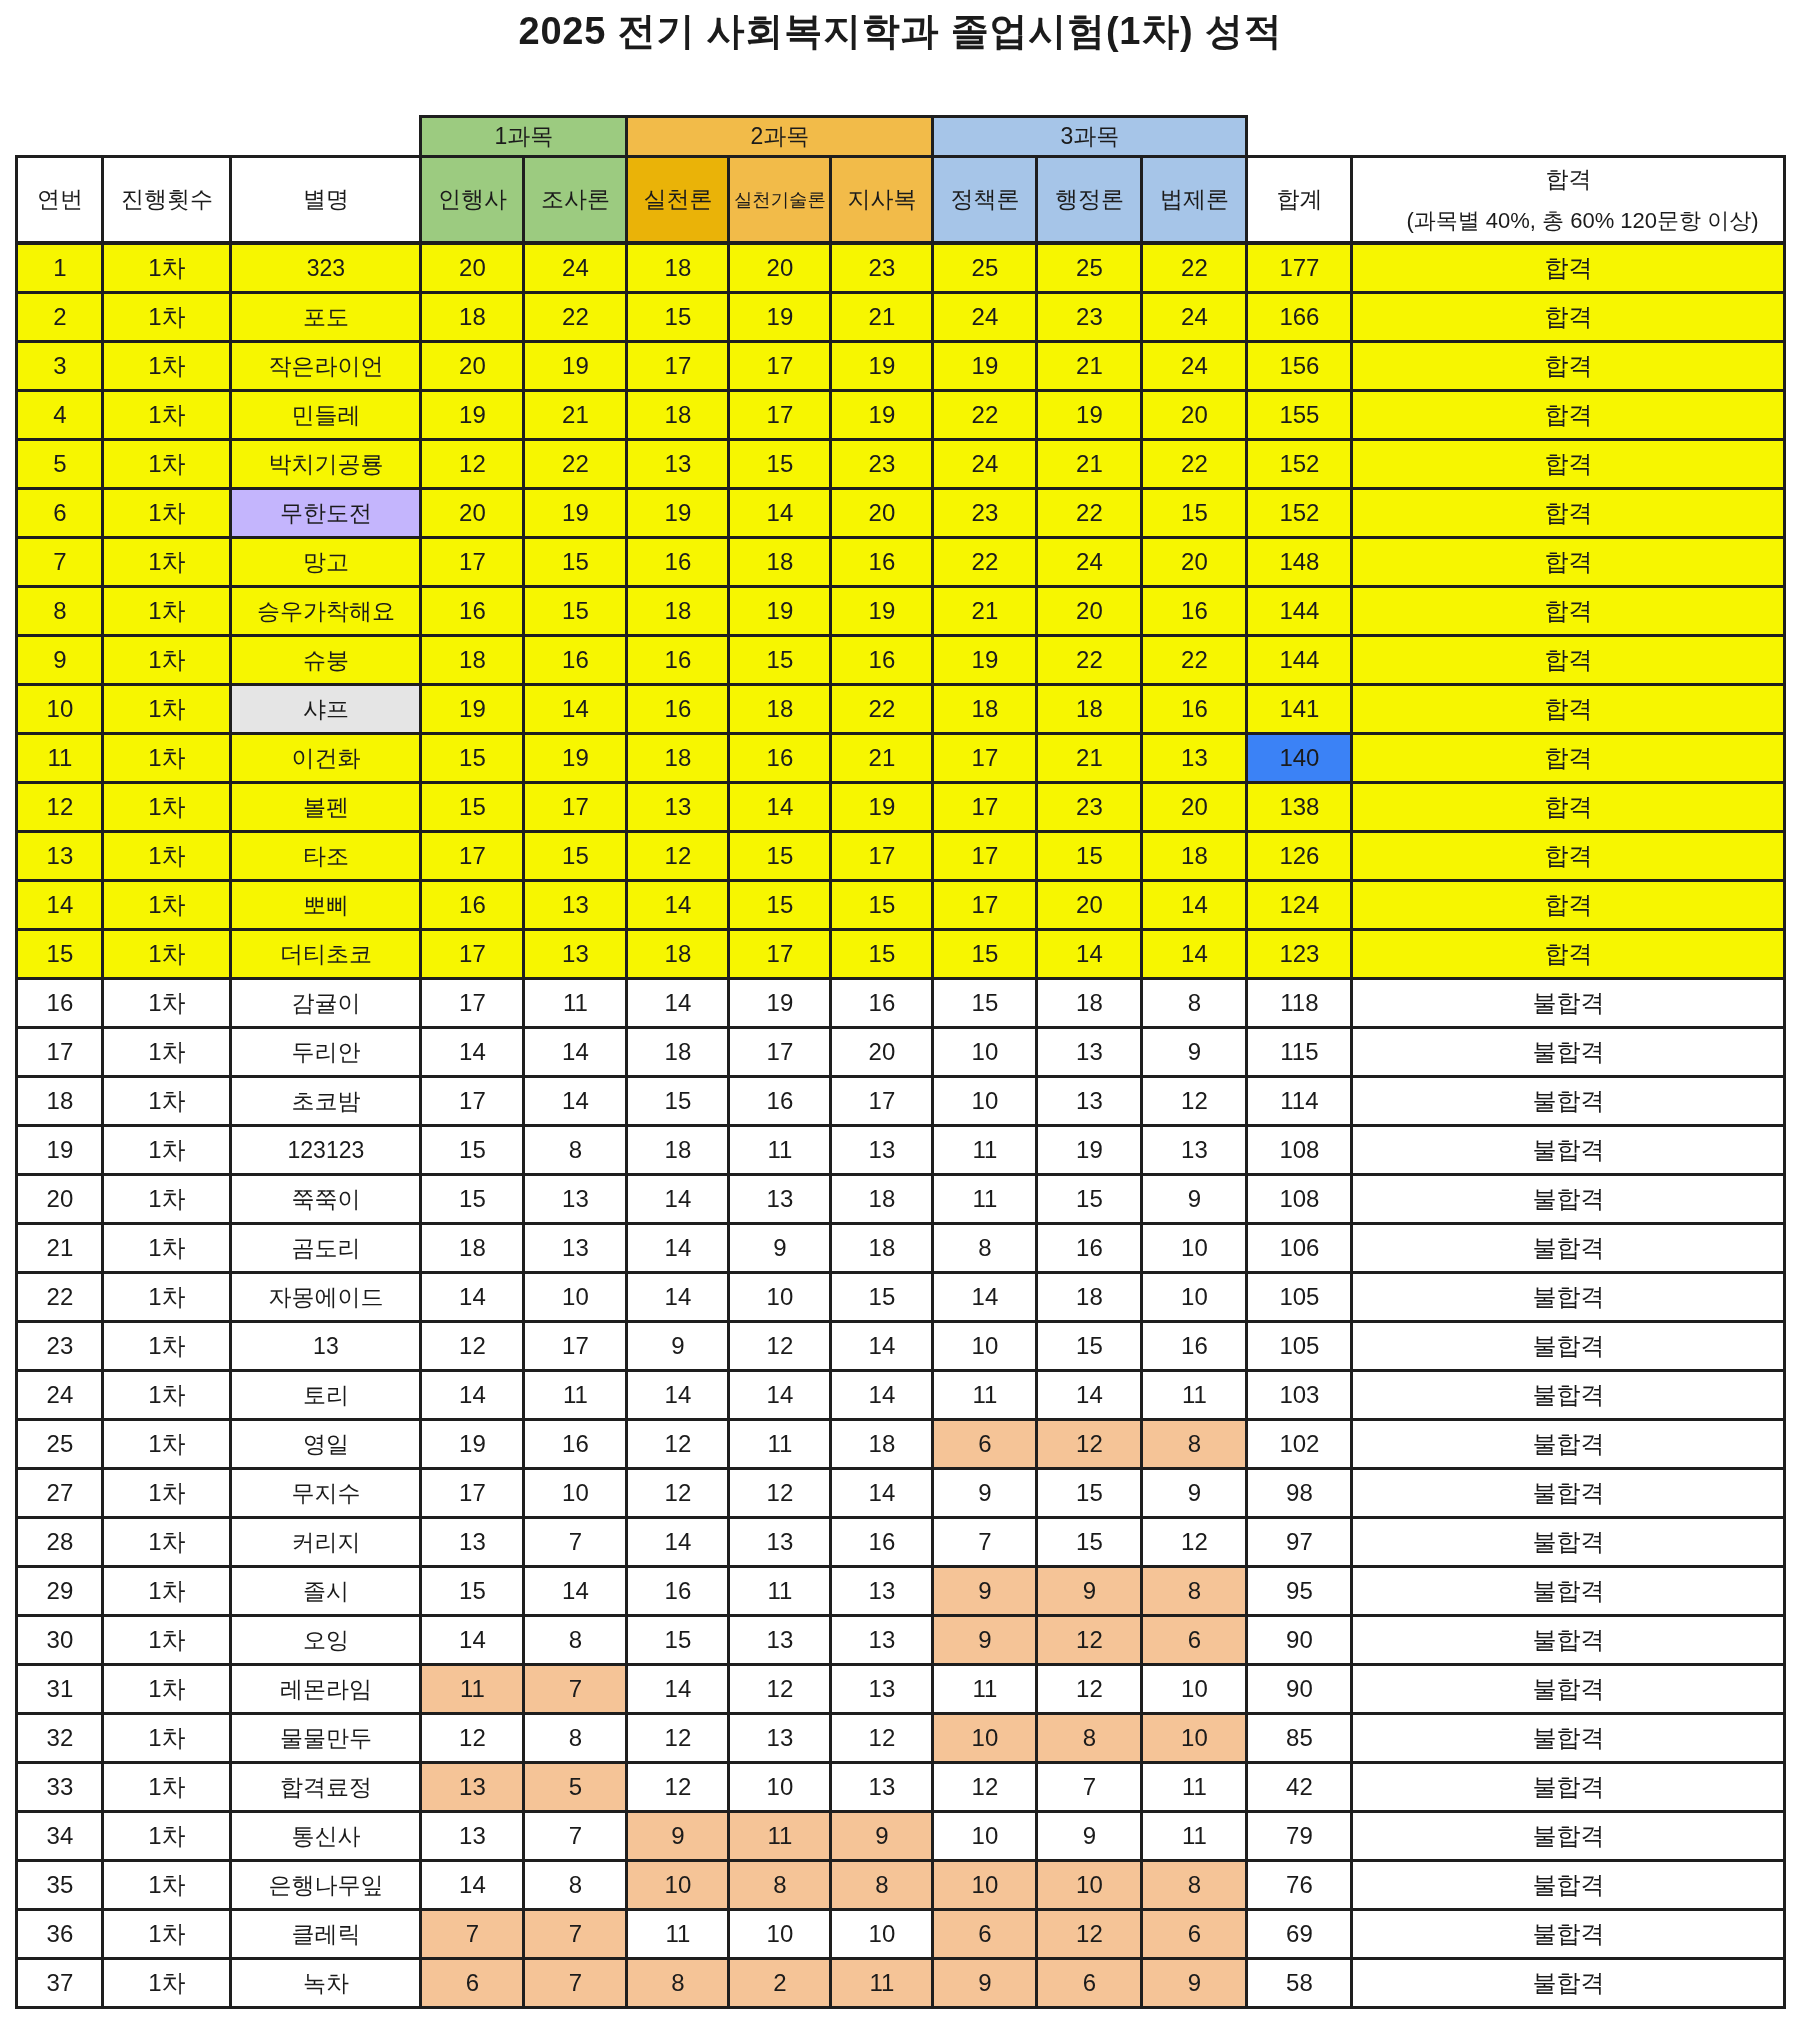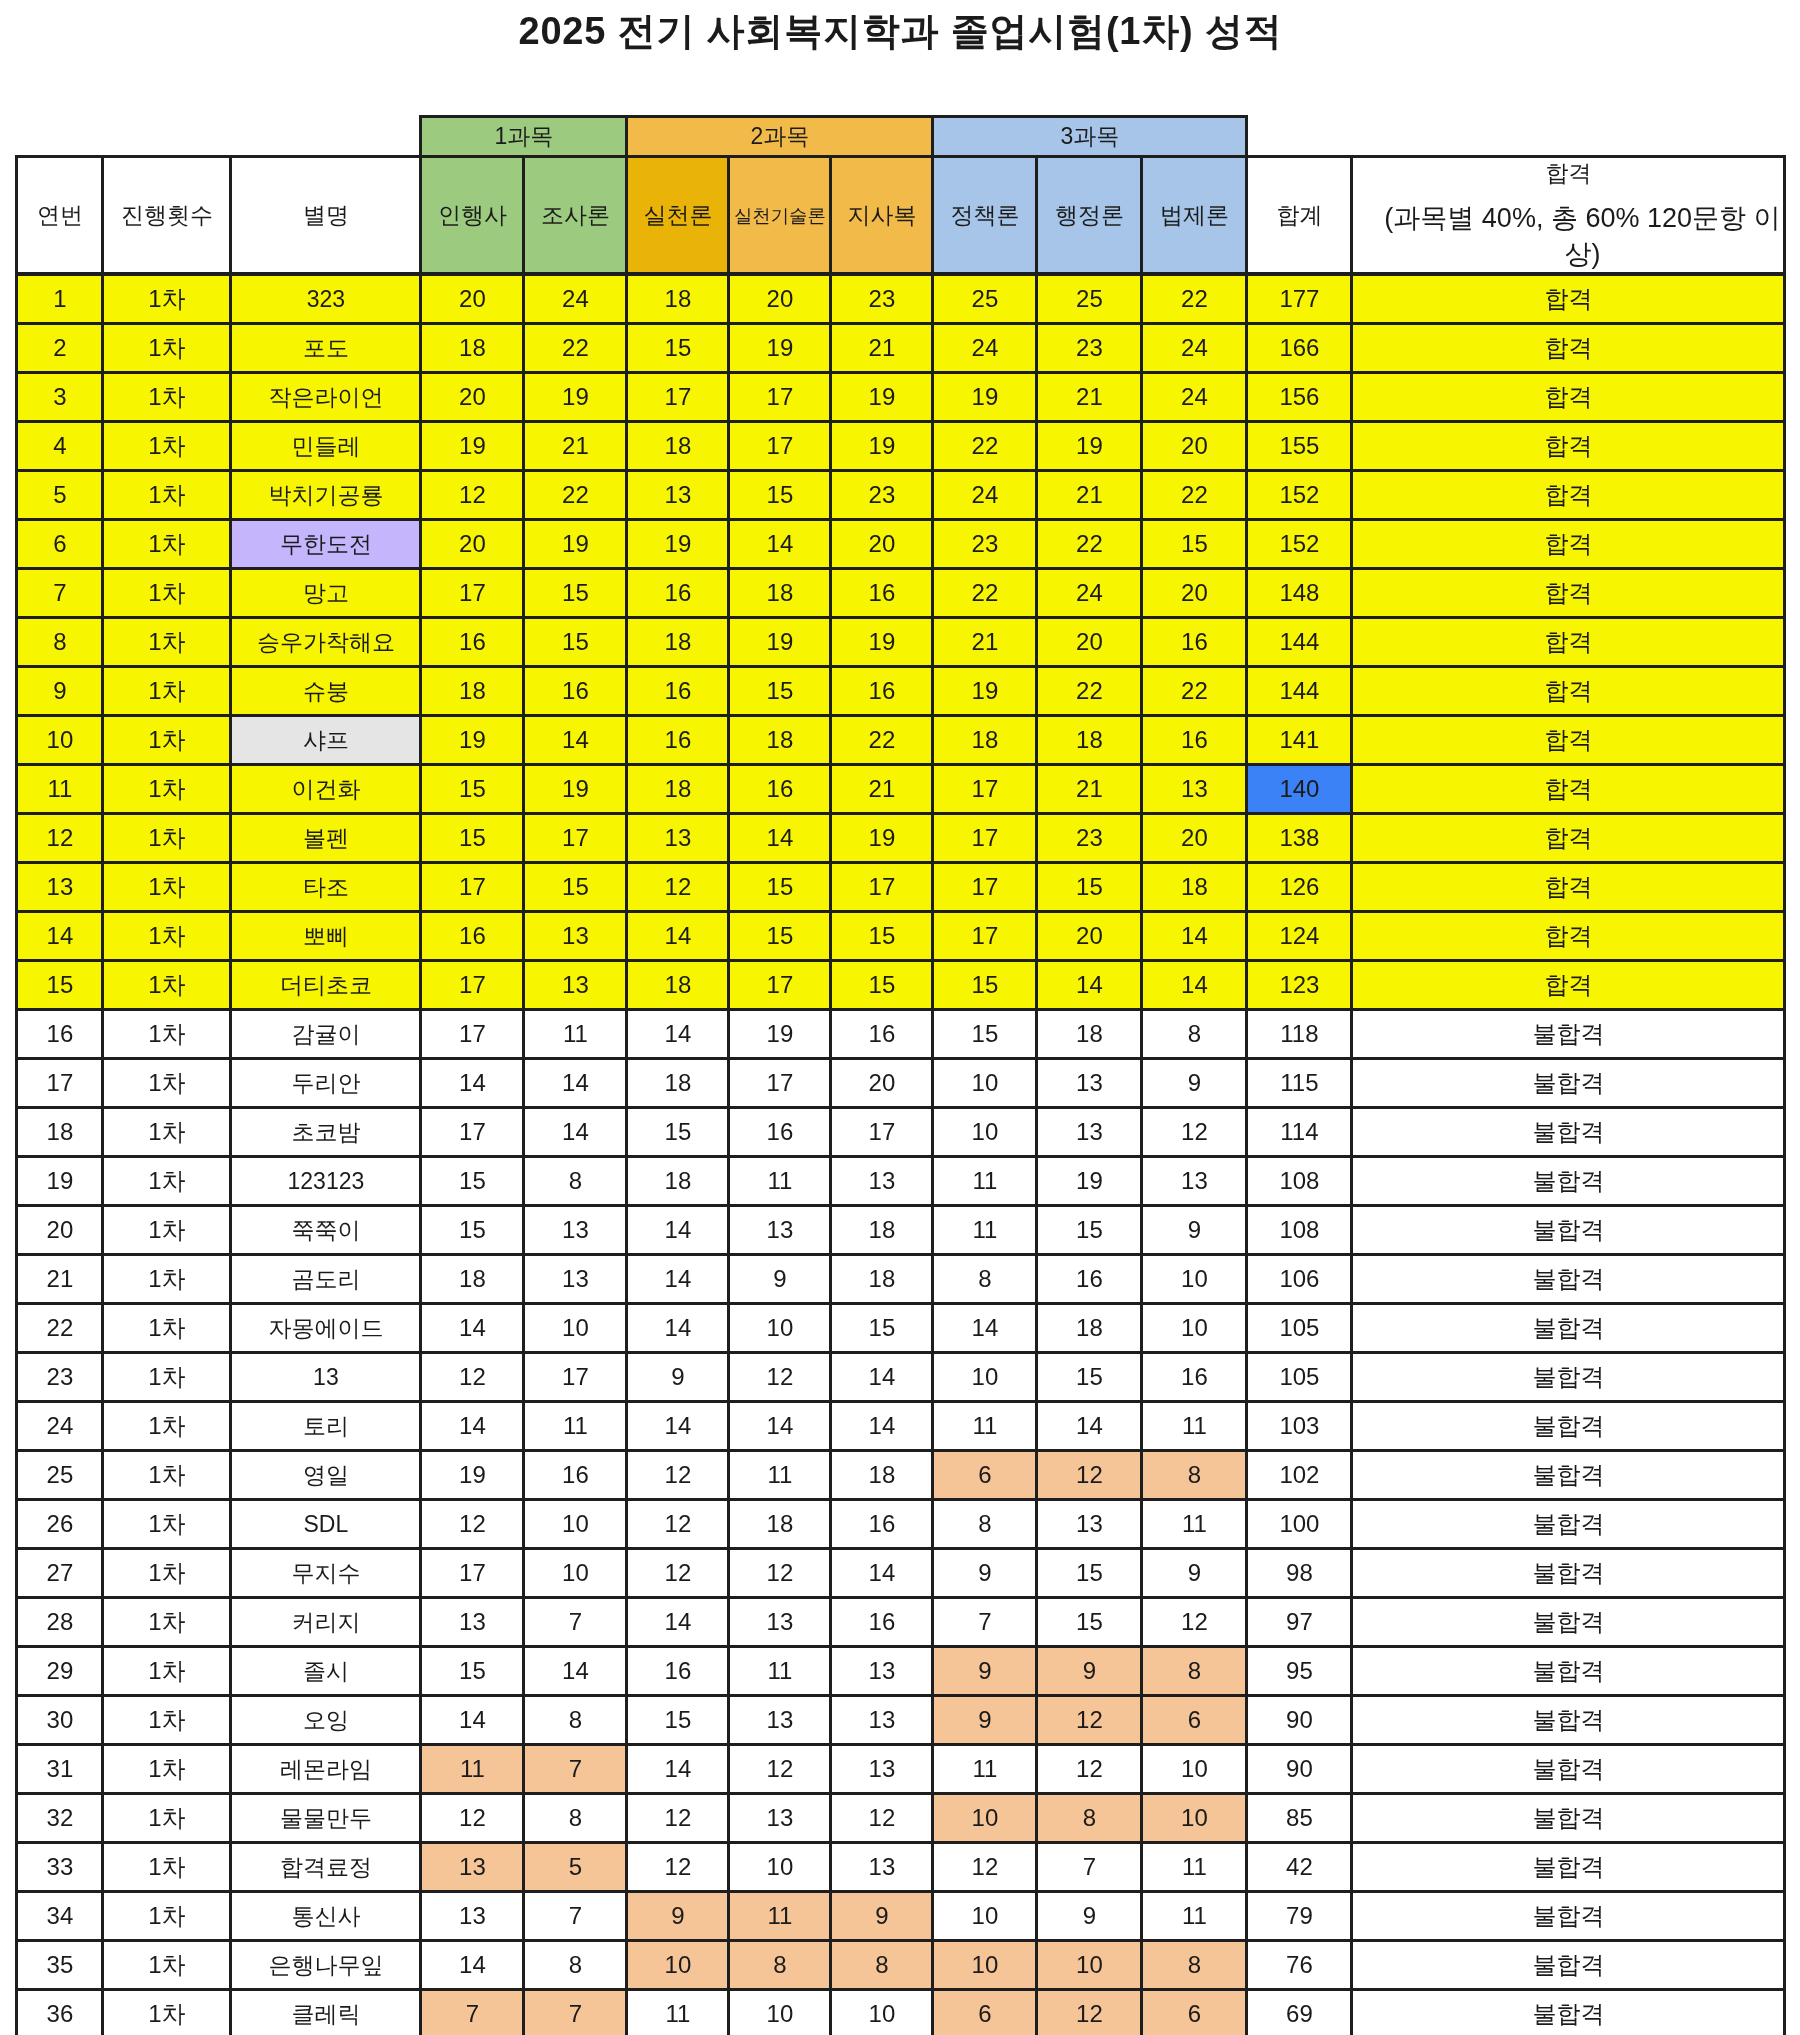--- a/index.html
+++ b/index.html
@@ -18,21 +18,21 @@
   }
   table.results th,table.results td{
     border:3.1px solid #1e1e1e;text-align:center;vertical-align:middle;
     padding:0;overflow:hidden;font-weight:normal;
   }
   
   table.results .nob{border:none;background:#ffffff;}
   tr.band-row th{height:37px;font-size:23px;}
   tr.colhead-row th{height:83px;font-size:23px;border-bottom-width:4.6px;}
   tr.colhead-row .small{font-size:18.4px;}
-  tr.colhead-row .sub{font-size:27px;margin-top:11px;padding-left:28px;}
+  tr.colhead-row .sub{font-size:22px;margin-top:11px;padding-left:28px;}
   tbody td{height:46px;font-size:24px;}
   tbody td[data-name="cell-nickname"]{font-size:23px;}
 </style>
 </head>
 <body>
 
 <div class="page-title" data-name="page-title">2025 전기 사회복지학과 졸업시험(1차) 성적</div>
 
 <table class="results" data-name="results-table">
     <colgroup>
@@ -471,35 +471,20 @@
         <td data-name="score-cell-s3">12</td>
         <td data-name="score-cell-s4">11</td>
         <td data-name="score-cell-s5">18</td>
         <td data-name="score-cell-s6" style="background: rgb(245, 196, 151);">6</td>
         <td data-name="score-cell-s7" style="background: rgb(245, 196, 151);">12</td>
         <td data-name="score-cell-s8" style="background: rgb(245, 196, 151);">8</td>
         <td data-name="total-cell">102</td>
         <td data-name="result-cell">불합격</td>
       </tr>
       <tr data-name="table-row">
-        <td data-name="cell-no">26</td>
-        <td data-name="cell-round">1차</td>
-        <td data-name="cell-nickname">SDL</td>
-        <td data-name="score-cell-s1">12</td>
-        <td data-name="score-cell-s2">10</td>
-        <td data-name="score-cell-s3">12</td>
-        <td data-name="score-cell-s4">18</td>
-        <td data-name="score-cell-s5">16</td>
-        <td data-name="score-cell-s6">8</td>
-        <td data-name="score-cell-s7">13</td>
-        <td data-name="score-cell-s8">11</td>
-        <td data-name="total-cell">100</td>
-        <td data-name="result-cell">불합격</td>
-      </tr>
-      <tr data-name="table-row">
         <td data-name="cell-no">27</td>
         <td data-name="cell-round">1차</td>
         <td data-name="cell-nickname">무지수</td>
         <td data-name="score-cell-s1">17</td>
         <td data-name="score-cell-s2">10</td>
         <td data-name="score-cell-s3">12</td>
         <td data-name="score-cell-s4">12</td>
         <td data-name="score-cell-s5">14</td>
         <td data-name="score-cell-s6">9</td>
         <td data-name="score-cell-s7">15</td>

